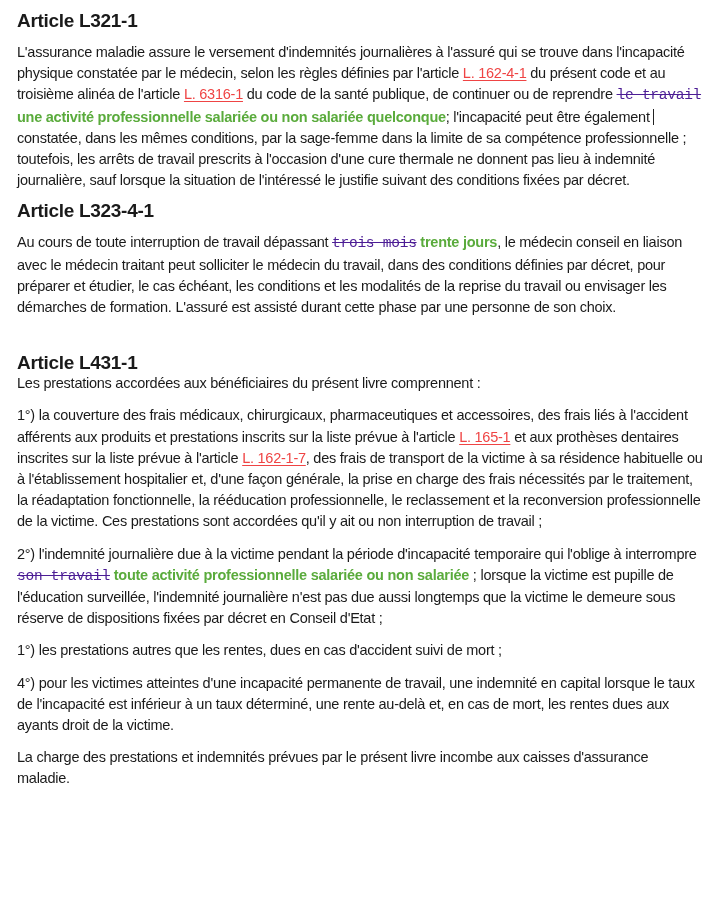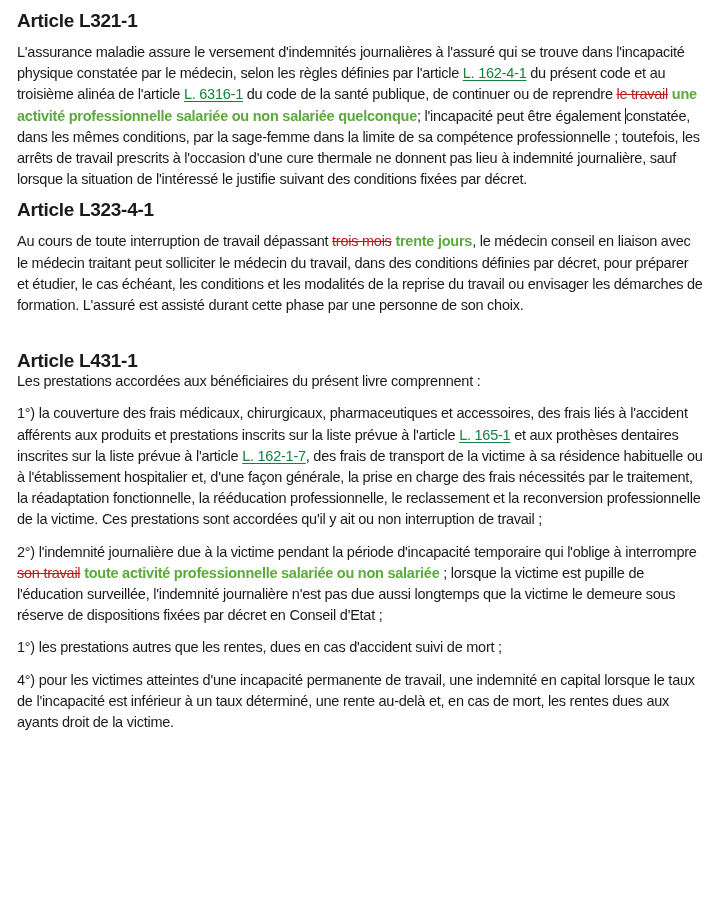--- a/index.html
+++ b/index.html
@@ -13,22 +13,22 @@
     font-weight: bold; font-size: 19px; letter-spacing: -0.3px;
     margin: 0; line-height: 21px;
   }
   p {
     margin: 0; font-size: 14.5px; line-height: 21.2px; letter-spacing: -0.25px;
   }
   .gap-title { margin-top: 11px; }
   .para-gap { margin-top: 11px; }
   .art2 { margin-top: 9px; }
   .art3 { margin-top: 34px; }
-  a.link { color: #15803d; text-decoration: underline; text-underline-offset: 2px; margin-top: 7px; }
-  .del { color: #b91c1c; text-decoration: line-through; }
+  a.link { color: #ef4444; text-decoration: underline; text-underline-offset: 2px; margin-top: 7px; }
+  .del { color: #4c1d95; text-decoration: line-through; font-family: Liberation Mono, monospace; }
   .ins { color: #5aab3c; font-weight: bold; }
   .caret { display: inline-block; width: 1px; height: 16px; background: #222; vertical-align: -3px; }
 </style>
 </head>
 <body>
 
 <div class="page">
 
   <section>
     <h3 class="title">Article L321-1</h3>
@@ -53,15 +53,16 @@
     </p>
 
     <p class="para-gap">
       <span>2°) l'indemnité journalière due à la victime pendant la période d'incapacité temporaire qui l'oblige à interrompre </span><span class="del">son travail</span> <span class="ins">toute activité professionnelle salariée ou non salariée</span><span> ; lorsque la victime est pupille de l'éducation surveillée, l'indemnité journalière n'est pas due aussi longtemps que la victime le demeure sous réserve de dispositions fixées par décret en Conseil d'Etat ;</span>
     </p>
 
     <p class="para-gap">1°) les prestations autres que les rentes, dues en cas d'accident suivi de mort ;</p>
 
     <p class="para-gap">4°) pour les victimes atteintes d'une incapacité permanente de travail, une indemnité en capital lorsque le taux de l'incapacité est inférieur à un taux déterminé, une rente au-delà et, en cas de mort, les rentes dues aux ayants droit de la victime.</p>
 
+    <p class="para-gap">La charge des prestations et indemnités prévues par le présent livre incombe aux caisses d'assurance maladie.</p>
   </section>
 
 </div>
 
 </body></html>

